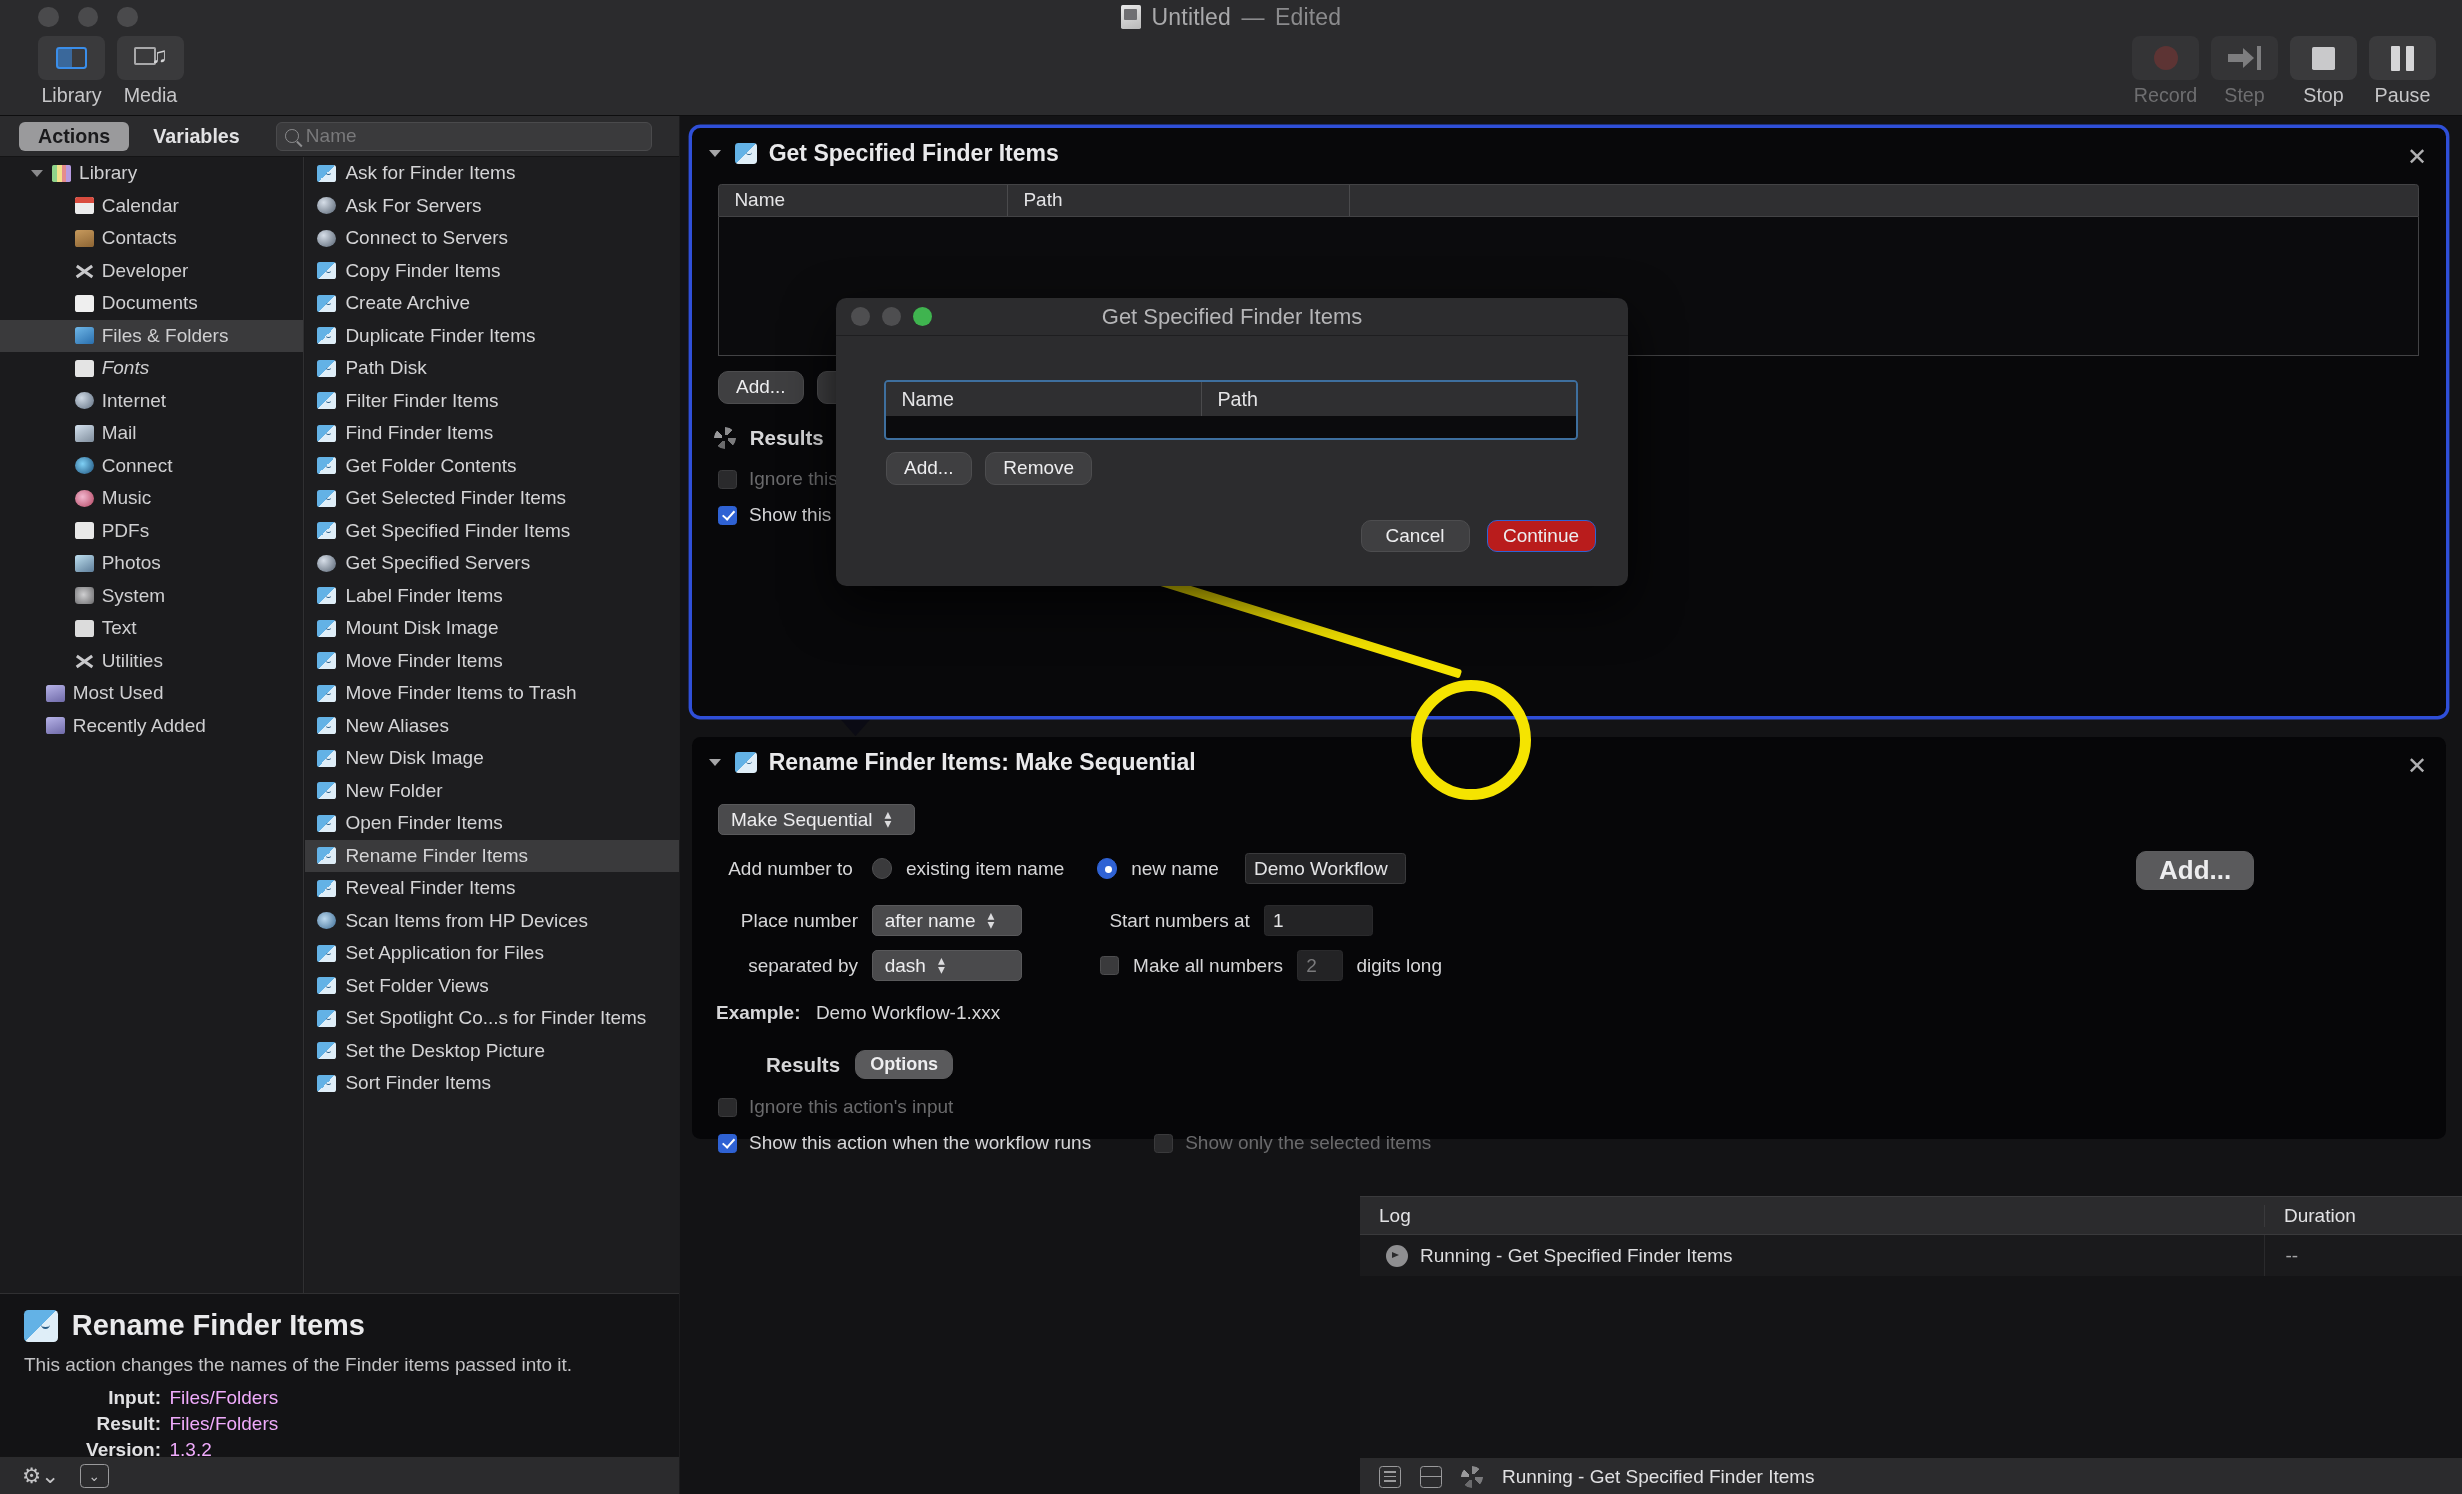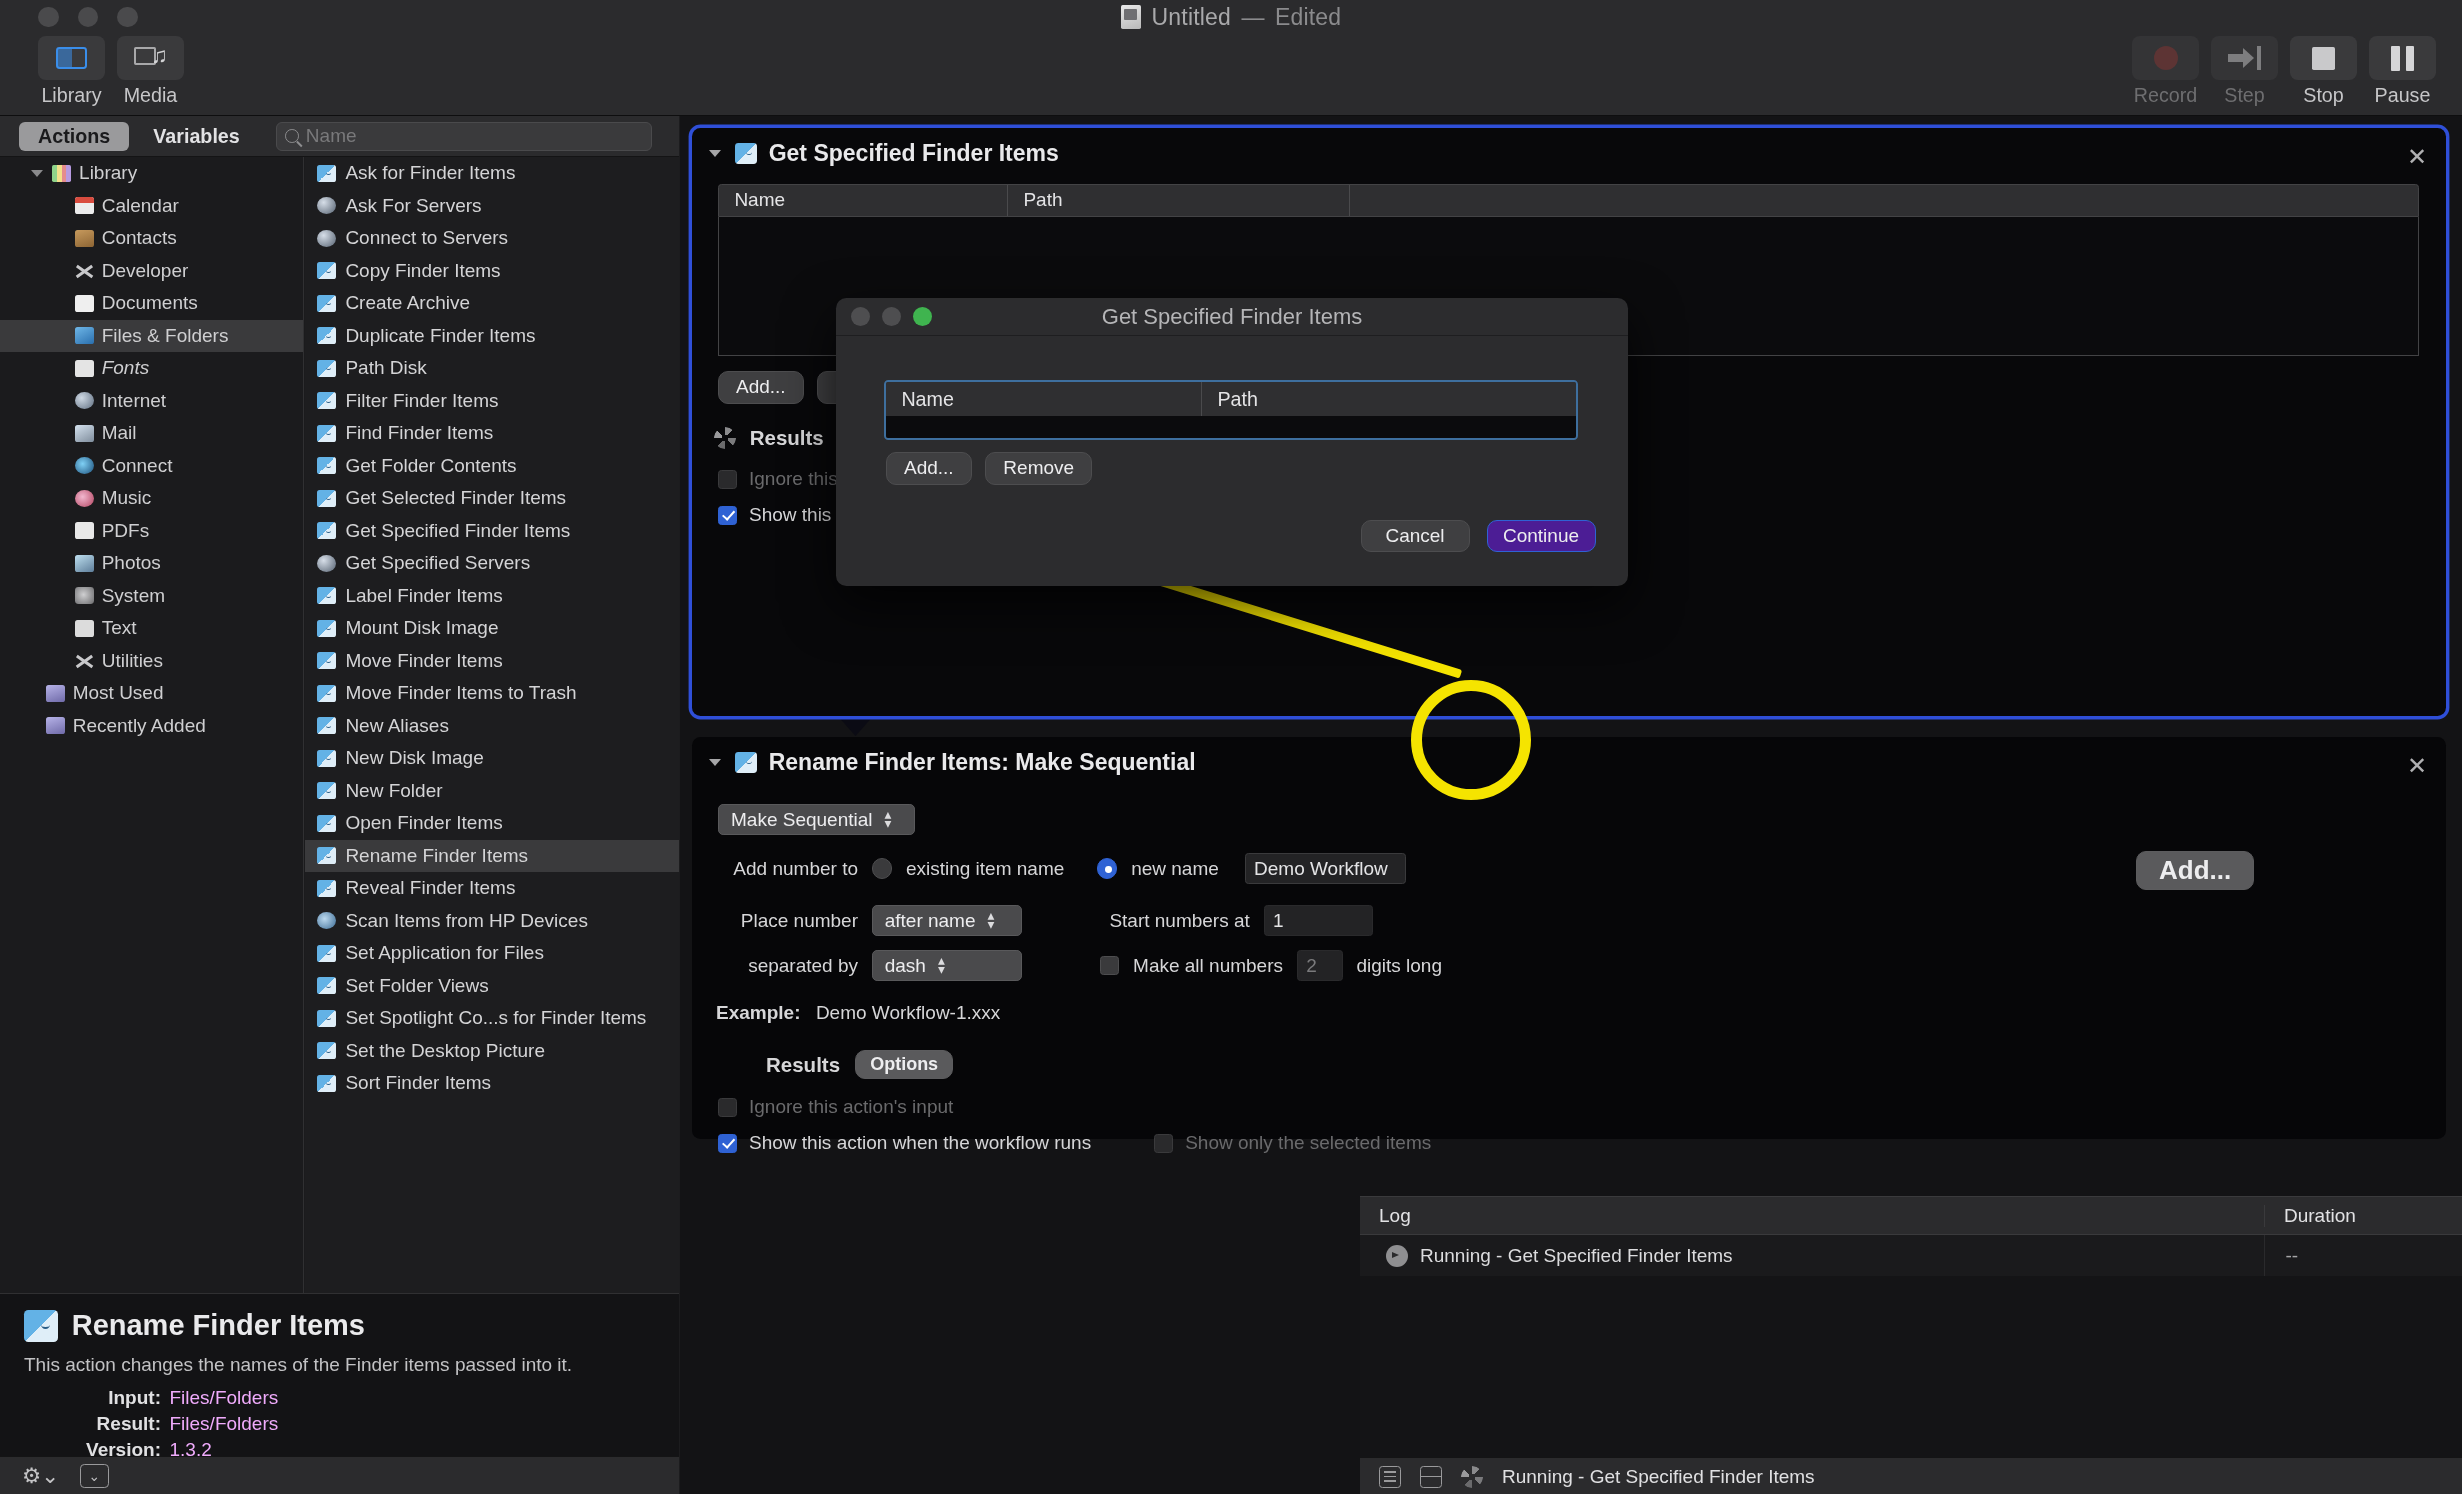--- a/index.html
+++ b/index.html
@@ -155,21 +155,21 @@
   .act-close { position:absolute; right:19px; top:15.4px; font-size:24px; color:#b0b0b2; cursor:default; }
 
   .table-hdr { display:flex; height:32.5px; background:#2f2f31; border:0.9px solid #434345; border-radius:3.4px 3.4px 0 0; }
   .table-hdr div { font-size:19px; color:#e4e4e6; display:flex; align-items:center; padding-left:15.4px;
                    border-right:0.9px solid #4a4a4c; }
   .table-body { background:#0b0b0d; border:0.9px solid #434345; border-top:0; }
 
   .btn { height:32.5px; padding:0 17px; background:#4d4d4f; border:0.9px solid #5c5c5e; border-radius:10px;
          display:inline-flex; align-items:center; font-size:19px; color:#ededef; }
   .btn.light { background:#5a5a5c; }
-  .btn.blue { background:#4c1d95; border-color:#2f62d4; }
+  .btn.blue { background:#b91c1c; border-color:#2f62d4; }
   .btn.greybtn { background:#3f3f41; border-color:#4d4d4f; }
 
   .row { display:flex; align-items:center; }
   .lbl { font-size:19px; color:#d6d6d8; }
   .lbl.dim { color:#6a6a6c; }
   .chk { width:19px; height:19px; border-radius:3.4px; background:#3a3a3c; border:0.9px solid #4d4d4f; flex:0 0 auto; }
   .chk.on { background:#2f62d4; border-color:#2f62d4; position:relative; }
   .chk.on:after { content:""; position:absolute; left:6px; top:1.7px; width:5.1px; height:10.3px;
                   border:solid #fff; border-width:0 2.6px 2.6px 0; transform:rotate(42deg); }
   .chk.dim { background:#2a2a2c; border-color:#3a3a3c; }
@@ -590,21 +590,21 @@
         <span>Rename Finder Items: Make Sequential</span>
       </div>
       <span class="act-close">✕</span>
 
       <div class="popup" style="position:absolute; left:26px; top:67px; width:197px;">
         <span>Make Sequential</span>
         <span class="chev">▴<span style="margin-top:-3.4px;">▾</span></span>
       </div>
 
       <div class="row" style="position:absolute; left:31px; top:116px; gap:13.7px;">
-        <span class="lbl" style="width:135px; text-align:right;">Add number to</span>
+        <span class="lbl" style="width:135px; text-align:center;">Add number to</span>
         <span class="radio"></span>
         <span class="lbl">existing item name</span>
         <span class="radio on" style="margin-left:19px;"></span>
         <span class="lbl">new name</span>
         <span class="field" style="margin-left:12px; width:161px;">Demo Workflow</span>
       </div>
 
       <span class="btn light" style="position:absolute; left:1444px; top:114px; height:39px; font-size:26px; font-weight:bold; padding:0 22px; z-index:6;">Add...</span>
 
       <div class="row" style="position:absolute; left:31px; top:168px; gap:13.7px;">

